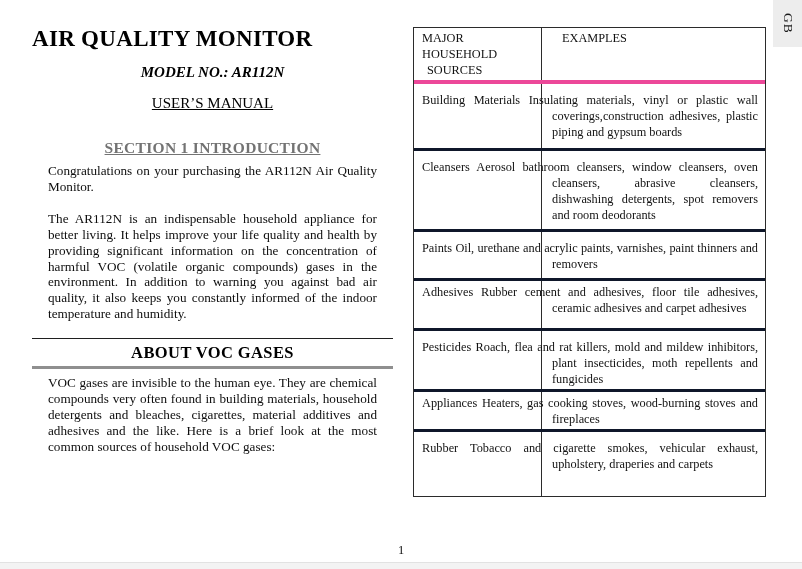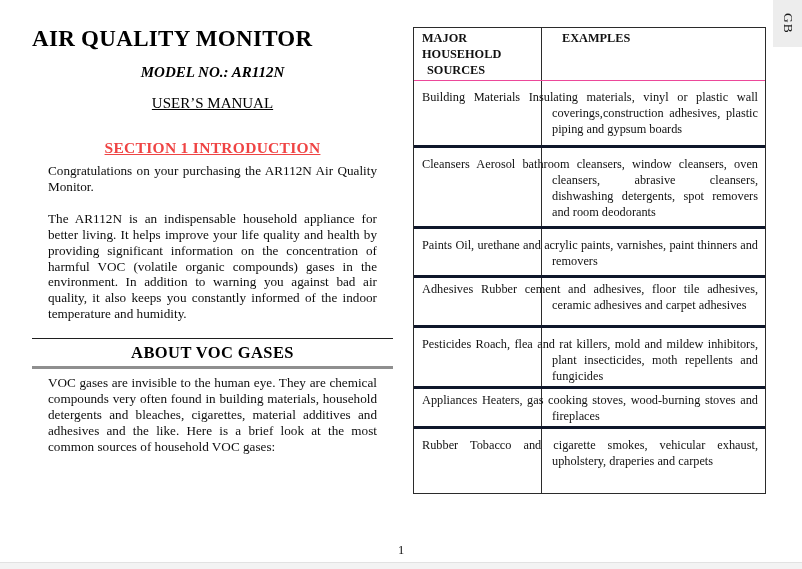--- a/index.html
+++ b/index.html
@@ -24,21 +24,21 @@
     margin:12px 0 0 0;text-align:center;
     font-size:15px;font-weight:bold;font-style:italic;color:#000;
   }
   .left-col h3{
     margin:14px 0 0 0;text-align:center;
     font-size:15px;font-weight:normal;text-decoration:underline;color:#000;
   }
   .left-col h4.section-head{
     margin:27px 0 0 0;text-align:center;
     font-size:15.5px;font-weight:bold;text-decoration:underline;
-    letter-spacing:.3px;color:#ef4444;
+    letter-spacing:.3px;color:#737373;
   }
   .left-col p.body{
     margin:16px;font-size:13.2px;line-height:15.9px;
     text-align:justify;color:#0d0d0d;
   }
   .left-col p.p1{margin-top:6px;}
   .rule{width:100%;height:0;}
   .rule-thin{margin-top:15px;border-top:1.5px solid #1f1f1f;}
   .rule-thick{margin-top:3px;border-top:3px solid #8f8f8f;}
   h4.voc-head{
@@ -54,22 +54,22 @@
     box-sizing:border-box;
     background:#fff;
     font-size:12.3px;line-height:16px;
   }
   .v-divider{
     position:absolute;left:126.5px;top:0;bottom:0;width:1px;
     background:#2b2b2b;z-index:0;
   }
   .t-header{
     display:flex;min-height:34px;box-sizing:border-box;
-    border-bottom:1px solid #ec4899;
-    font-weight:bold;position:relative;z-index:1;
+    border-bottom:4px solid #ec4899;
+    font-weight:normal;position:relative;z-index:1;
   }
   .th-left{width:127px;padding:2px 0 2px 8px;box-sizing:border-box;}
   .th-left .line2{padding-left:5px;}
   .th-right{flex:1;padding:2px 0 2px 21px;}
   .t-row{
     position:relative;z-index:1;
     border-bottom:3px solid #0f172a;
     box-sizing:border-box;
     padding:8px 0 2px 0;
   }

